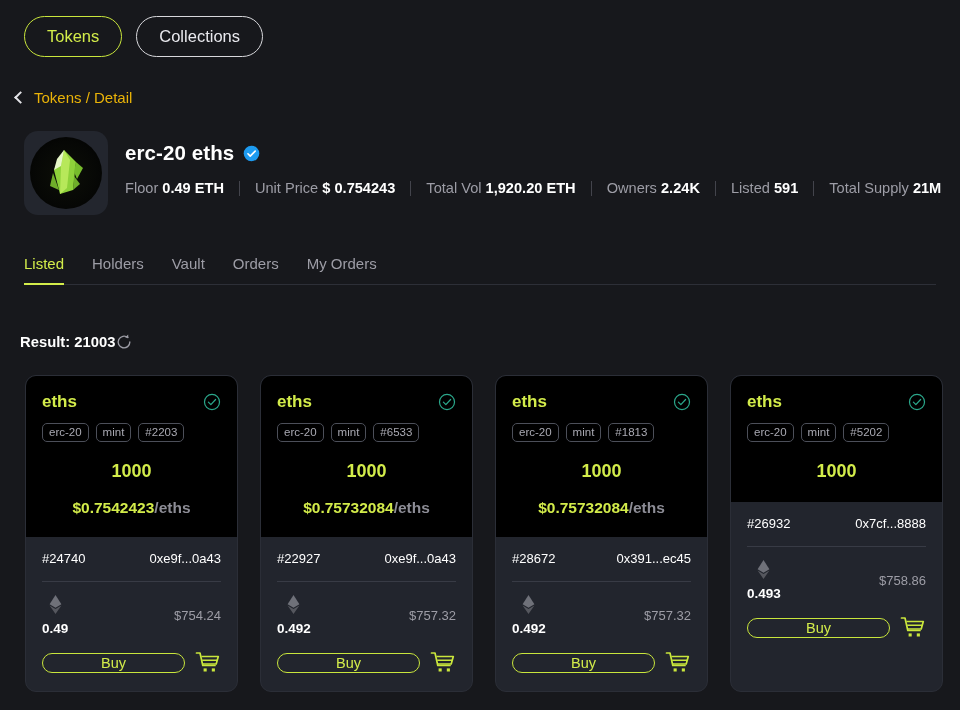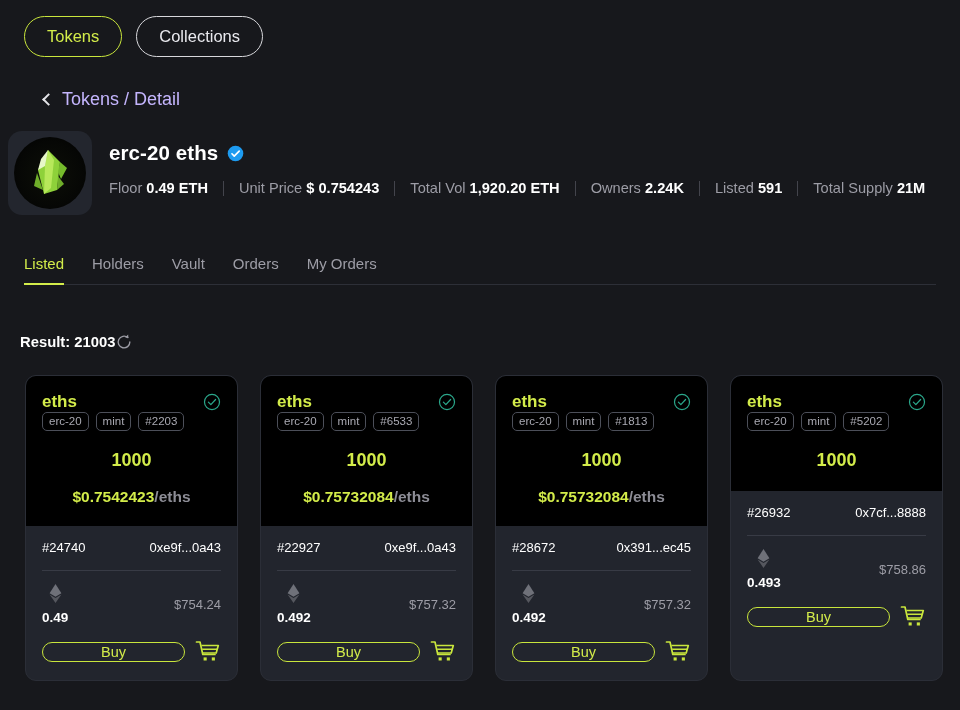--- a/index.html
+++ b/index.html
@@ -20,29 +20,29 @@
     color: #e9e9ee;
     background: transparent;
     font-size: 16.5px;
     display: flex; align-items: center; justify-content: center;
     cursor: pointer; white-space: nowrap; text-align: center;
   }
   .pill.active { border-color: #c9e63c; color: #d3ec4a; }
 
   
   .breadcrumb {
-    position: absolute; left: 44px; top: 89px;
+    position: absolute; left: 16px; top: 89px;
     display: flex; align-items: center; gap: 9px;
-    color: #c4b5fd; font-size: 18px; cursor: pointer;
+    color: #eab308; font-size: 15px; cursor: pointer;
   }
   .chev { display: block; width: 9px; height: 9px; border-left: 2px solid #e4e4e8;
           border-bottom: 2px solid #e4e4e8; transform: rotate(45deg); margin-bottom: 1px; }
 
   
-  .token-header { position: absolute; left: 8px; top: 131px; display: flex; gap: 17px; }
+  .token-header { position: absolute; left: 24px; top: 131px; display: flex; gap: 17px; }
   .avatar {
     width: 84px; height: 84px; border-radius: 14px;
     background: #23262e; display: flex; align-items: center; justify-content: center;
     flex: none;
   }
   .avatar-inner {
     width: 72px; height: 72px; border-radius: 50%;
     background: radial-gradient(circle at 50% 52%, #0d0f08 0%, #060705 62%, #000 100%);
     display: flex; align-items: center; justify-content: center;
   }
@@ -88,21 +88,21 @@
   }
   .card {
     width: 213px; border-radius: 11px; overflow: hidden;
     background: #22252d; border: 1px solid #2b2e37;
     display: flex; flex-direction: column;
   }
   .card-top { background: #000000; padding: 16px 16px 20px 16px; }
   .card-head { display: flex; align-items: center; justify-content: space-between; }
   .card-name { color: #d3ec4a; font-size: 17px; font-weight: bold; }
   .check { width: 18px; height: 18px; flex: none; cursor: pointer; }
-  .tags { display: flex; gap: 7px; }
+  .tags { display: flex; gap: 7px; margin-top: 11px; }
   .tag {
     border: 1px solid #4c4f59; border-radius: 5px;
     color: #a9a9b2; font-size: 11.5px; padding: 2px 6px 3px 6px;
   }
   .amount { color: #d3ec4a; font-size: 18px; font-weight: bold; text-align: center; margin-top: 19px; }
   .unit-price { text-align: center; margin-top: 17px; font-size: 15.5px; font-weight: bold; }
   .unit-price .val { color: #d3ec4a; }
   .unit-price .suffix { color: #8d8d96; }
 
   .card-bottom { padding: 14px 16px 16px 16px; }

